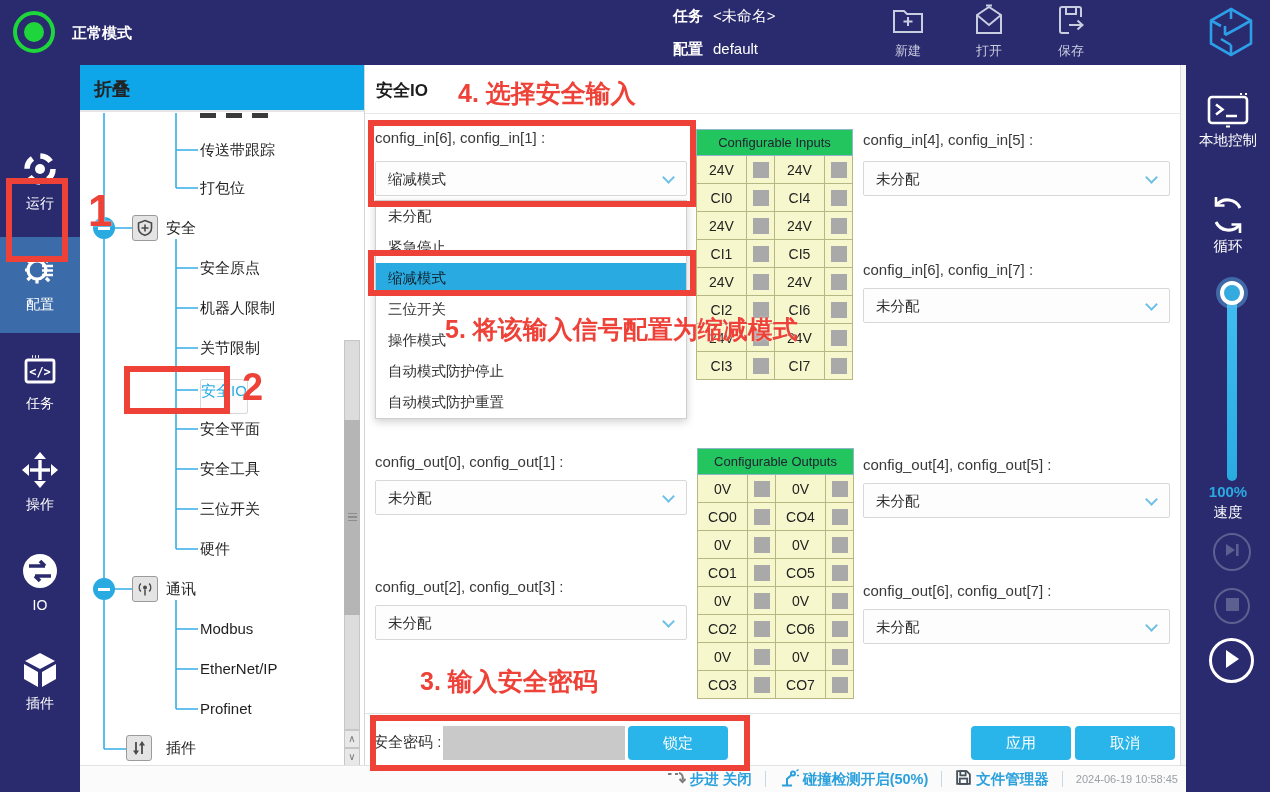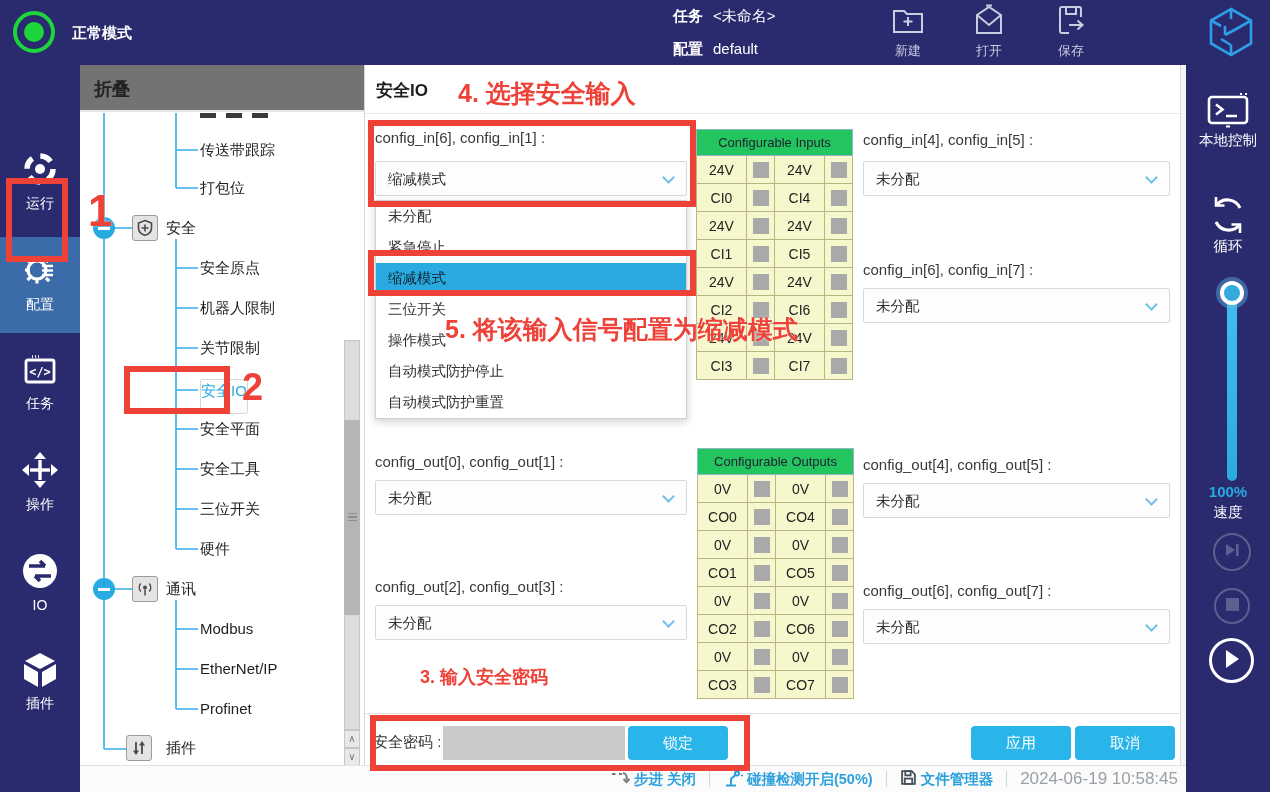--- a/index.html
+++ b/index.html
@@ -16,21 +16,21 @@
 .tb-action{position:absolute;width:64px;text-align:center;color:#c9cde0;cursor:pointer}
 .tb-action .lab{font-size:13px;margin-top:2px}
 .logo{position:absolute;left:1205px;top:6px}
 
 .lsb{position:absolute;left:0;top:65px;width:80px;height:727px;background:#2a2a6e}
 .lsb-item{position:absolute;left:0;width:80px;text-align:center;color:#fff}
 .lsb-item .lab{font-size:14px;margin-top:3px;font-weight:500}
 .lsb-sel{position:absolute;left:0;top:172px;width:80px;height:96px;background:#3b6ba8}
 
 .tree-panel{position:absolute;left:80px;top:65px;width:285px;height:700px;background:#fff;border-right:1px solid #d5d5d5}
-.tree-header{position:absolute;left:0;top:0;width:100%;height:47px;border-bottom:2px solid #e6e6e6;background:#737373}
+.tree-header{position:absolute;left:0;top:0;width:100%;height:47px;border-bottom:2px solid #e6e6e6;background:#0ea5e9}
 .tree-header span{position:absolute;left:14px;top:12px;font-size:18px;font-weight:bold;color:#222}
 .tree-area{position:absolute;left:80px;top:113px;width:284px;height:652px;overflow:hidden}
 .trow{position:absolute;height:22px;line-height:22px;font-size:15px;color:#1f1f1f;white-space:nowrap;cursor:pointer}
 .trow.sel{color:#29abe2}
 .node{position:absolute;width:22px;height:22px;border-radius:50%;background:#29abe2;display:flex;align-items:center;justify-content:center}
 .node .minusbar{width:12px;height:3px;background:#fff}
 .gicon{position:absolute;width:26px;height:26px;background:#e4e4e4;border:1px solid #9b9b9b;border-radius:3px;display:flex;align-items:center;justify-content:center}
 .clip-dashes{position:absolute;left:120px;top:0;width:72px;height:5px;background:repeating-linear-gradient(90deg,#3a3a3a 0 16px,transparent 16px 26px)}
 .sbar-track{position:absolute;left:264px;top:227px;width:16px;height:390px;background:#dcdcdc;border:1px solid #c6c6c6}
 .sbar-thumb{position:absolute;left:264px;top:307px;width:16px;height:195px;background:#b5b5b5;display:flex;align-items:center;justify-content:center}
@@ -57,21 +57,21 @@
 .pwd-label{position:absolute;left:8px;top:668px;font-size:15px;color:#333}
 .pwd-input{position:absolute;left:78px;top:661px;width:182px;height:34px;background:#c9c9c9;border:none;outline:none}
 .btn{position:absolute;width:100px;height:34px;background:#2ab5ea;border:none;border-radius:4px;color:#fff;font-size:15px;cursor:pointer;font-family:inherit}
 
 .redbox{position:absolute;border:6px solid #ee4138;z-index:30;pointer-events:none}
 .redtext{position:absolute;color:#ee4138;font-weight:bold;z-index:40;white-space:nowrap;text-shadow:0 0 2px rgba(255,255,255,.85);pointer-events:none}
 
 .statusbar{position:absolute;left:80px;top:765px;width:1106px;height:27px;background:#fbfbfb;border-top:1px solid #e2e2e2;display:flex;align-items:center;justify-content:flex-end;gap:13px;padding-right:8px}
 .sb-item{display:flex;align-items:center;gap:4px;font-size:14.5px;font-weight:bold;color:#2aa0dd}
 .vdiv{width:1px;height:16px;background:#c9d9e4}
-.sb-date{font-size:17px;color:#9aa0a6;font-weight:normal}
+.sb-date{font-size:11px;color:#9aa0a6;font-weight:normal}
 
 .rsb{position:absolute;left:1186px;top:65px;width:84px;height:727px;background:#2a2a6e}
 .rsb .lab{position:absolute;width:84px;text-align:center;color:#fff;font-size:14.5px}
 .slider-track{position:absolute;left:41px;top:228px;width:10px;height:188px;background:linear-gradient(180deg,#41bdf0,#29abe2);border-radius:5px}
 .slider-handle{position:absolute;left:34px;top:216px;width:24px;height:24px;border-radius:50%;background:#35aade;border:4px solid #fff;box-shadow:0 0 0 4px rgba(90,180,235,.45);cursor:pointer}
 .speed-val{position:absolute;left:0;top:418px;width:84px;text-align:center;color:#29abe2;font-size:15px;font-weight:bold}
 .cbtn{position:absolute;border-radius:50%;display:flex;align-items:center;justify-content:center;cursor:pointer}
 .main-strip{position:absolute;left:1180px;top:65px;width:6px;height:700px;background:#f6f6f6;border-left:1px solid #ddd}
 </style>
 </head>
@@ -492,21 +492,21 @@
   <div class="main-strip"></div>
 
   <div class="redbox" style="left:6px;top:178px;width:62px;height:84px"></div>
   <div class="redtext" style="left:88px;top:186px;font-size:44px">1</div>
   <div class="redbox" style="left:124px;top:366px;width:106px;height:48px"></div>
   <div class="redtext" style="left:242px;top:366px;font-size:38px">2</div>
   <div class="redtext" style="left:458px;top:77px;font-size:25px">4. 选择安全输入</div>
   <div class="redbox" style="left:368px;top:120px;width:328px;height:87px"></div>
   <div class="redbox" style="left:368px;top:250px;width:328px;height:46px"></div>
   <div class="redtext" style="left:445px;top:313px;font-size:25px">5. 将该输入信号配置为缩减模式</div>
-  <div class="redtext" style="left:420px;top:665px;font-size:18px">3. 输入安全密码</div>
+  <div class="redtext" style="left:420px;top:665px;font-size:25px">3. 输入安全密码</div>
   <div class="redbox" style="left:370px;top:715px;width:380px;height:56px"></div>
 
   <div class="statusbar">
     <span class="sb-item">
       <span><svg width="20" height="17" viewBox="0 0 20 17" fill="none" stroke="#7a7a7a" stroke-width="2">
             <path d="M2 5 h4 M9 5 h3" stroke-dasharray="3.5 2.5"></path>
             <path d="M13 4 c3 0.5 4.5 3.5 3.5 7"></path>
             <path d="M13.5 10 l3 3 l3 -3" fill="none"></path>
           </svg></span>
       <span>步进 关闭</span>

